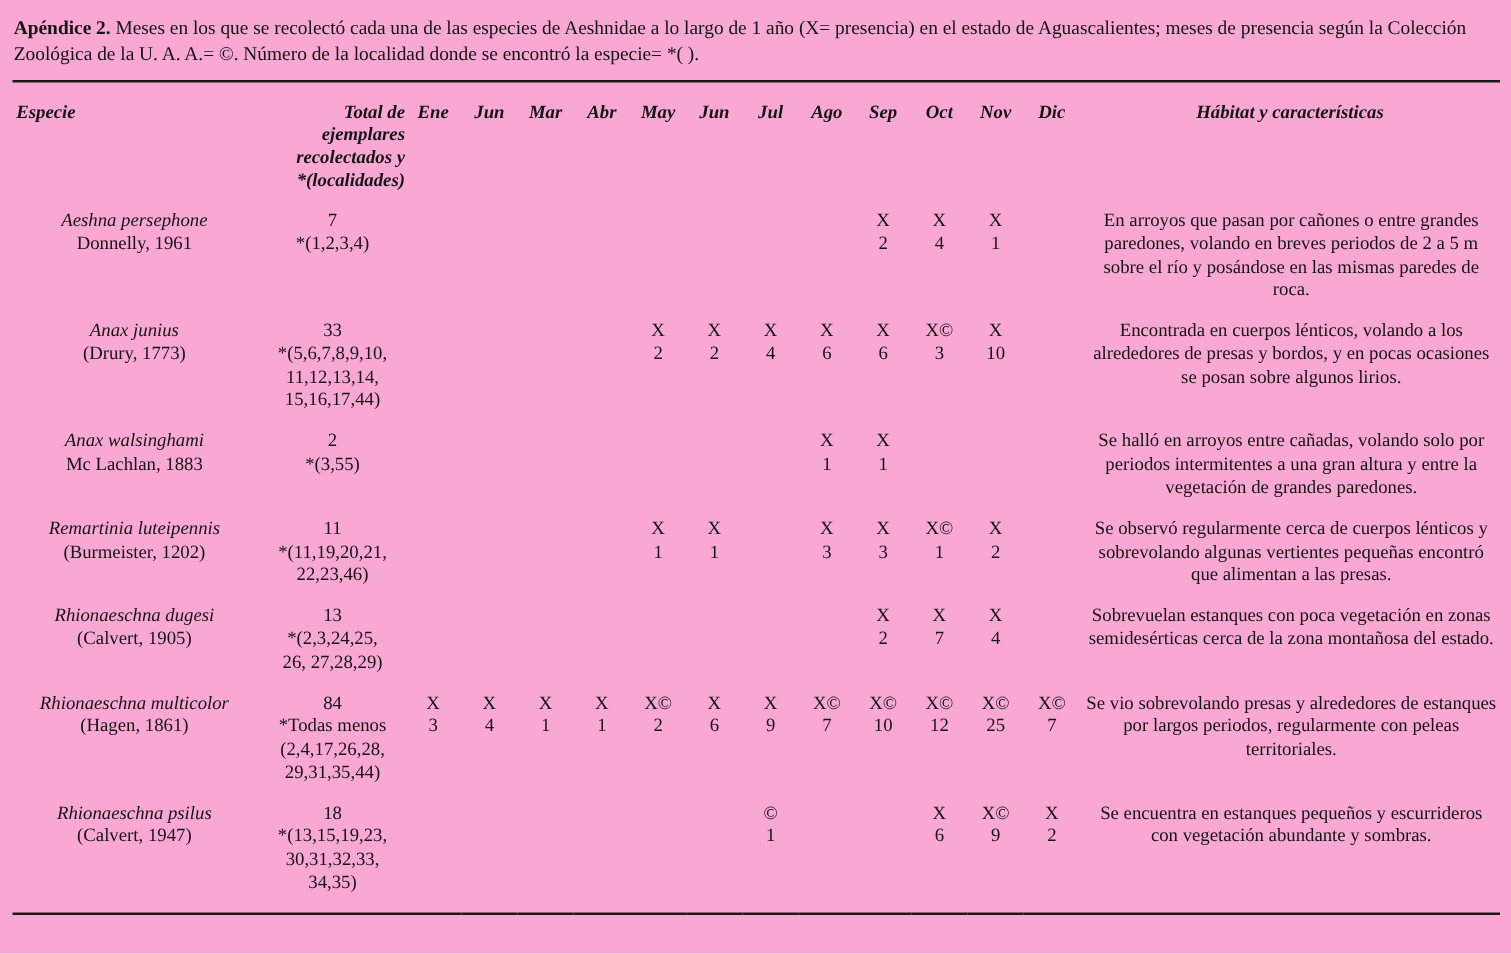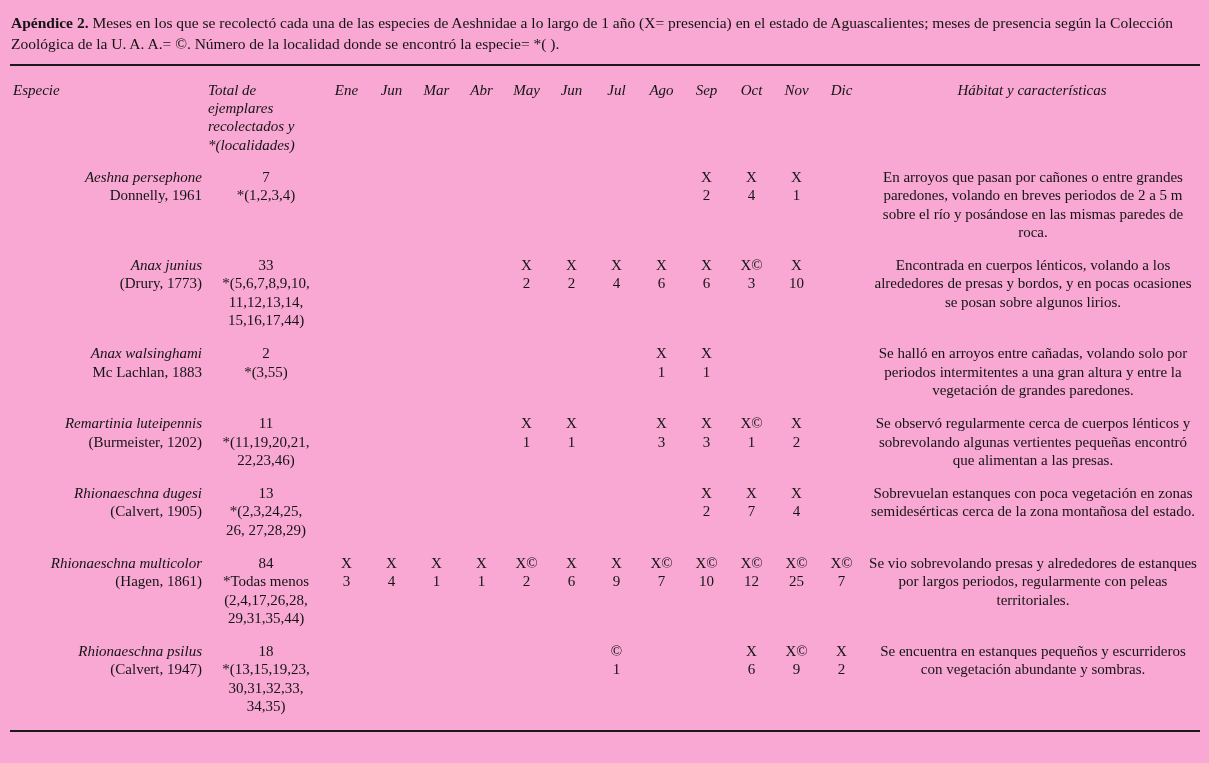--- a/index.html
+++ b/index.html
@@ -27,37 +27,37 @@
     margin: 0;
   }
   table.appendix {
     width: 100%;
     border-collapse: collapse;
     table-layout: fixed;
     border-bottom: 2px solid #1a1a1a;
   }
   th {
     font-style: italic;
-    font-weight: normal;
+    font-weight: bold;
     font-size: 15px;
     line-height: 1.22;
     vertical-align: top;
     padding: 15px 0 14px 0;
   }
   th.col-especie { width: 195px; text-align: left; padding-left: 3px; }
-  th.col-total   { width: 116px; text-align: left; white-space: pre-line; }
+  th.col-total   { width: 116px; text-align: right; white-space: pre-line; }
   th.col-month   { width: 45px;  text-align: center; }
   th.col-habitat { text-align: center; }
   td {
     vertical-align: top;
     font-size: 15px;
     line-height: 1.22;
     padding: 0 0 15px 0;
   }
-  td.cell-especie { text-align: right; padding-left: 3px; padding-right: 6px; }
+  td.cell-especie { text-align: center; padding-left: 3px; padding-right: 6px; }
   td.cell-especie .species { font-style: italic; }
   td.cell-total   { text-align: center; white-space: pre-line; }
   td.cell-month   { text-align: center; }
   td.cell-habitat { text-align: center; padding-left: 4px; padding-right: 2px; }
 </style>
 </head>
 <body>
 
 <div class="page">
   <p class="caption"><b>Apéndice 2.</b><span> Meses en los que se recolectó cada una de las especies de Aeshnidae a lo largo de 1 año (X= presencia) en el estado de Aguascalientes; meses de presencia según la Colección Zoológica de la U. A. A.= ©. Número de la localidad donde se encontró la especie= *( ).</span></p>

